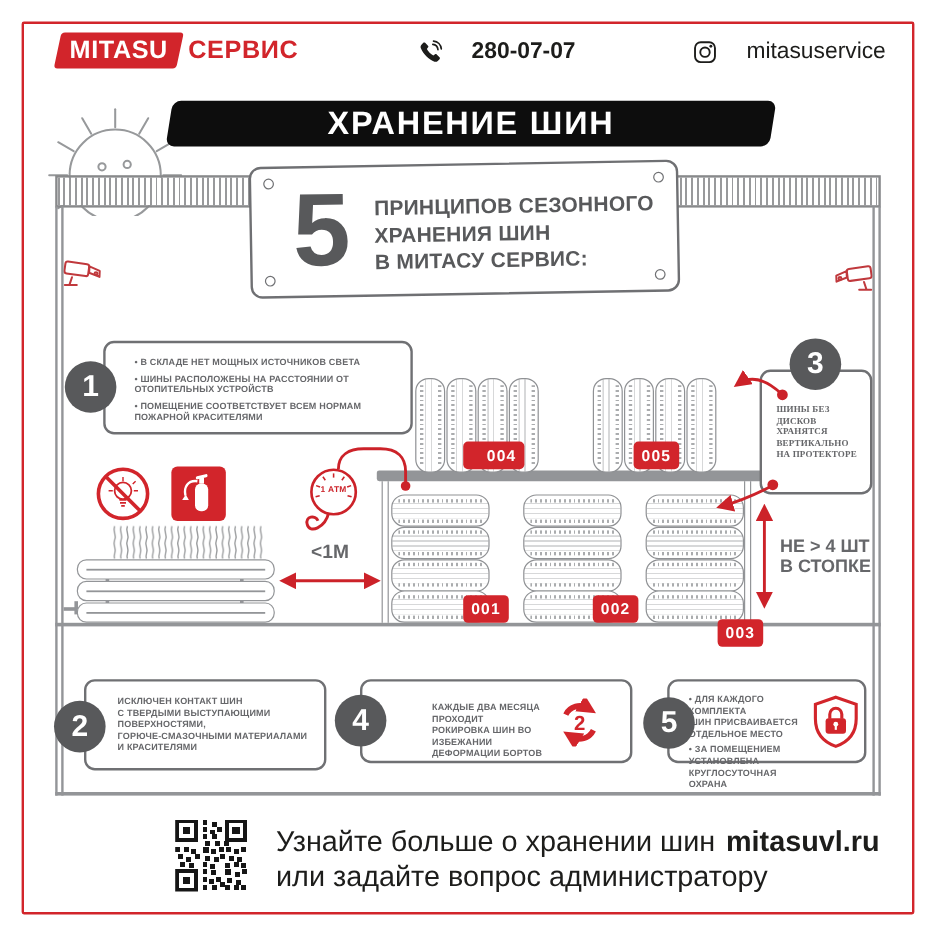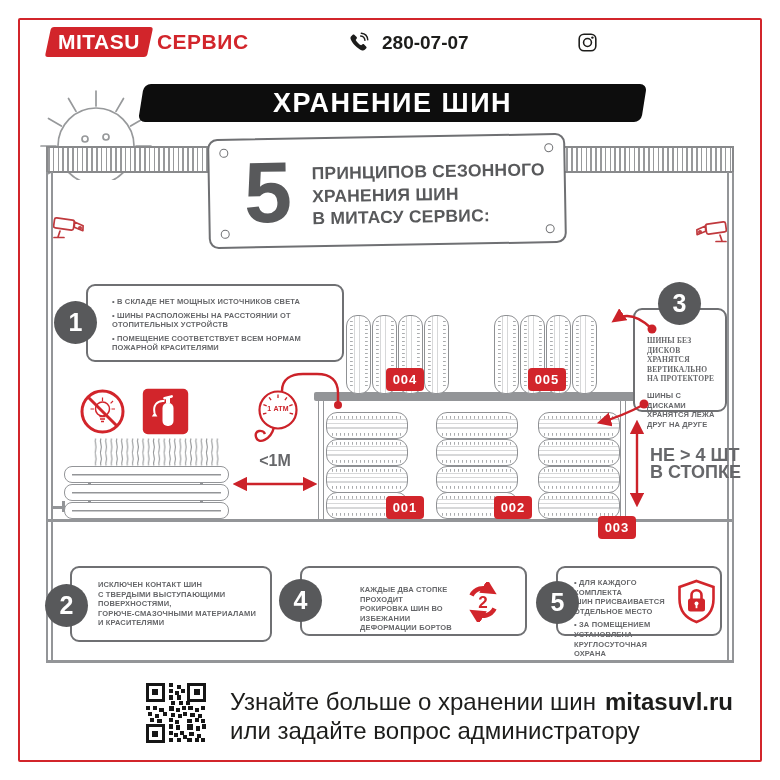--- a/index.html
+++ b/index.html
@@ -10,21 +10,21 @@
   .poster{position:relative;width:780px;height:780px;background:#fff;overflow:hidden;
     font-family:"Liberation Sans","DejaVu Sans",sans-serif;}
   .abs{position:absolute;}
   .red-frame{left:18px;top:18px;right:18px;bottom:18px;border:2px solid var(--red);border-radius:2px;z-index:10;pointer-events:none;}
 
   
   .logo{display:flex;align-items:center;gap:7px;}
   .logo-mark{background:var(--red);border-radius:3px;padding:3px 10px;transform:skewX(-12deg);}
   .logo-mark span{display:inline-block;transform:skewX(12deg);color:#fff;font-size:21px;font-weight:800;letter-spacing:.5px;}
   .logo-secondary{color:var(--red);font-size:21px;font-weight:800;letter-spacing:.5px;}
-  .contact{display:flex;align-items:flex-start;gap:13px;color:var(--ink);}
+  .contact{display:flex;align-items:flex-end;gap:24px;color:var(--ink);}
   .phone-num{font-size:19px;font-weight:700;}
   .insta{font-size:19px;font-weight:400;}
 
   
   .banner{left:141px;top:84px;width:503px;height:38px;background:#0D0D0D;border-radius:7px;transform:skewX(-9deg);z-index:4;}
   .banner span{display:block;transform:skewX(9deg);text-align:center;line-height:38px;color:#fff;font-size:27px;font-weight:800;letter-spacing:1.5px;}
 
   
   .roof{left:46px;top:146px;width:688px;height:27px;z-index:1;box-sizing:border-box;
     border:2px solid #88898B;
@@ -72,21 +72,21 @@
   
   .rad-bar{position:absolute;left:64px;width:165px;height:17px;box-sizing:border-box;border:1.7px solid var(--gray);border-radius:8px;
     background:linear-gradient(var(--gray),var(--gray)) center/calc(100% - 14px) 1.5px no-repeat #fff;z-index:2;}
   .rad-tick{position:absolute;width:2.5px;height:5px;background:var(--gray);z-index:1;}
   .pipe{left:53px;top:506px;width:12px;height:2.5px;background:var(--gray);z-index:1;}
   .flange{left:62px;top:501px;width:2.5px;height:11px;background:var(--gray);z-index:1;}
 
   
   .gauge-label{left:258px;top:405px;width:40px;text-align:center;font-size:7px;font-weight:700;color:var(--red2);letter-spacing:.2px;z-index:8;}
   .distance-label{left:230px;top:452px;width:90px;text-align:center;font-size:16px;font-weight:700;color:var(--tgray);z-index:3;}
-  .stack-limit{left:650px;top:447px;font-size:18px;font-weight:700;color:var(--tgray);line-height:17px;z-index:3;}
+  .stack-limit{left:650px;top:447px;font-size:15px;font-weight:700;color:var(--tgray);line-height:17px;z-index:3;}
 
   .overlay{left:0;top:0;width:780px;height:780px;z-index:7;pointer-events:none;}
 
   
   .footer-line{font-size:24px;color:var(--ink);line-height:29px;}
   .footer-link{font-weight:700;margin-left:9px;}
 </style>
 </head>
 <body>
 
@@ -106,20 +106,21 @@
     <span class="phone-num">280-07-07</span>
   </div>
   <div class="abs contact" style="left:577px;top:32px;">
     <svg width="21" height="21" viewBox="0 0 24 24">
       <g fill="none" stroke="#1D1D1B" stroke-width="1.8">
         <rect x="2.5" y="2.5" width="19" height="19" rx="5.5"></rect>
         <circle cx="12" cy="12" r="4.5"></circle>
       </g>
       <circle cx="17.6" cy="6.4" r="1.4" fill="#1D1D1B"></circle>
     </svg>
+    <span class="insta">mitasuservice</span>
   </div>
 
   <svg class="abs" style="left:36px;top:84px;z-index:0;" width="130" height="96" viewBox="0 0 130 96">
     <g stroke="#97999B" stroke-width="1.7" fill="none" stroke-linecap="round">
       <line x1="60" y1="22" x2="60" y2="7"></line>
       <line x1="80" y1="27.4" x2="87.5" y2="14.5"></line>
       <line x1="94.6" y1="42" x2="107.5" y2="34.5"></line>
       <line x1="100" y1="62" x2="115" y2="62"></line>
       <line x1="40" y1="27.4" x2="32.5" y2="14.5"></line>
       <line x1="25.4" y1="42" x2="12.5" y2="34.5"></line>
@@ -177,23 +178,20 @@
 ОТОПИТЕЛЬНЫХ УСТРОЙСТВ</div><div class="bullet">• ПОМЕЩЕНИЕ СООТВЕТСТВУЕТ ВСЕМ НОРМАМ
 ПОЖАРНОЙ КРАСИТЕЛЯМИ</div></div>
   </div>
   <div class="badge" style="left:54px;top:301px;">1</div>
 
   <div class="card" style="left:633px;top:308px;width:94px;height:104px;padding:26px 5px 5px 12px;">
     <div class="card-text" style="margin-bottom:7px;font-family:Liberation Serif, serif;">ШИНЫ БЕЗ ДИСКОВ
 ХРАНЯТСЯ
 ВЕРТИКАЛЬНО
 НА ПРОТЕКТОРЕ</div>
-    <div class="card-text">ШИНЫ С ДИСКАМИ
-ХРАНЯТСЯ ЛЕЖА
-ДРУГ НА ДРУГЕ</div>
   </div>
   <div class="badge" style="left:658px;top:282px;">3</div>
 
   <svg class="abs" style="left:79px;top:388px;z-index:3;" width="47" height="47" viewBox="0 0 47 47">
     <g fill="none" stroke="#D2252B">
       <circle cx="23.5" cy="23.5" r="20.5" stroke-width="3"></circle>
       <circle cx="23.5" cy="21" r="7" stroke-width="1.5"></circle>
       <path d="M20.5 28.5 h6 M21 31 h5 M22 33.5 h3" stroke-width="1.5"></path>
       <path d="M23.5 9.5 v3.5 M13 13 l2.4 2.4 M34 13 l-2.4 2.4 M11.5 21 h3.5 M32.5 21 h3.5" stroke-width="1.2"></path>
       <line x1="9.5" y1="9.5" x2="37.5" y2="37.5" stroke-width="3"></line>
@@ -229,21 +227,21 @@
   <div class="abs flange"></div>
 
   <div class="abs shelf-bar"></div>
   <div class="abs post" style="left:318px;"></div>
   <div class="abs post" style="left:620px;"></div>
   <div class="abs" id="tires-layer">
       <div class="tire-v" style="left: 346px; top: 315px;"></div>
       <div class="tire-v" style="left: 372px; top: 315px;"></div>
       <div class="tire-v" style="left: 398px; top: 315px;"></div>
       <div class="tire-v" style="left: 424px; top: 315px;"></div>
-      <div class="rack-tag" style="left: 386px; top: 368px;">004</div>
+      <div class="rack-tag" style="left: 386px; top: 368px; padding-left: 13px;">004</div>
       <div class="tire-v" style="left: 494px; top: 315px;"></div>
       <div class="tire-v" style="left: 520px; top: 315px;"></div>
       <div class="tire-v" style="left: 546px; top: 315px;"></div>
       <div class="tire-v" style="left: 572px; top: 315px;"></div>
       <div class="rack-tag" style="left: 528px; top: 368px;">005</div>
       <div class="tire-h" style="left: 326px; top: 412px;"></div>
       <div class="tire-h" style="left: 326px; top: 438.8px;"></div>
       <div class="tire-h" style="left: 326px; top: 465.6px;"></div>
       <div class="tire-h" style="left: 326px; top: 492.4px;"></div>
       <div class="rack-tag" style="left: 386px; top: 496px;">001</div>
@@ -299,21 +297,21 @@
 
   <div class="card" style="left:70px;top:566px;width:202px;height:76px;padding:12px 6px 0 26px;">
     <div class="card-text">ИСКЛЮЧЕН КОНТАКТ ШИН
 С ТВЕРДЫМИ ВЫСТУПАЮЩИМИ ПОВЕРХНОСТЯМИ,
 ГОРЮЧЕ-СМАЗОЧНЫМИ МАТЕРИАЛАМИ
 И КРАСИТЕЛЯМИ</div>
   </div>
   <div class="badge" style="left:45px;top:584px;">2</div>
 
   <div class="card" style="left:300px;top:566px;width:227px;height:70px;padding:17px 62px 6px 58px;">
-    <div class="card-text">КАЖДЫЕ ДВА СТОПКЕ ПРОХОДИТ
+    <div class="card-text">КАЖДЫЕ ДВА МЕСЯЦА ПРОХОДИТ
 РОКИРОВКА ШИН ВО ИЗБЕЖАНИИ
 ДЕФОРМАЦИИ БОРТОВ</div>
   </div>
   <div class="badge" style="left:279px;top:579px;">4</div>
   <svg class="abs" style="left:463px;top:582px;z-index:7;" width="40" height="40" viewBox="0 0 40 40">
     <defs>
       <marker id="rarr" markerWidth="3.4" markerHeight="3.4" viewBox="0 0 10 10" refX="5" refY="5" orient="auto">
         <path d="M0 0 L10 5 L0 10 z" fill="#D2252B"></path>
       </marker>
     </defs>

